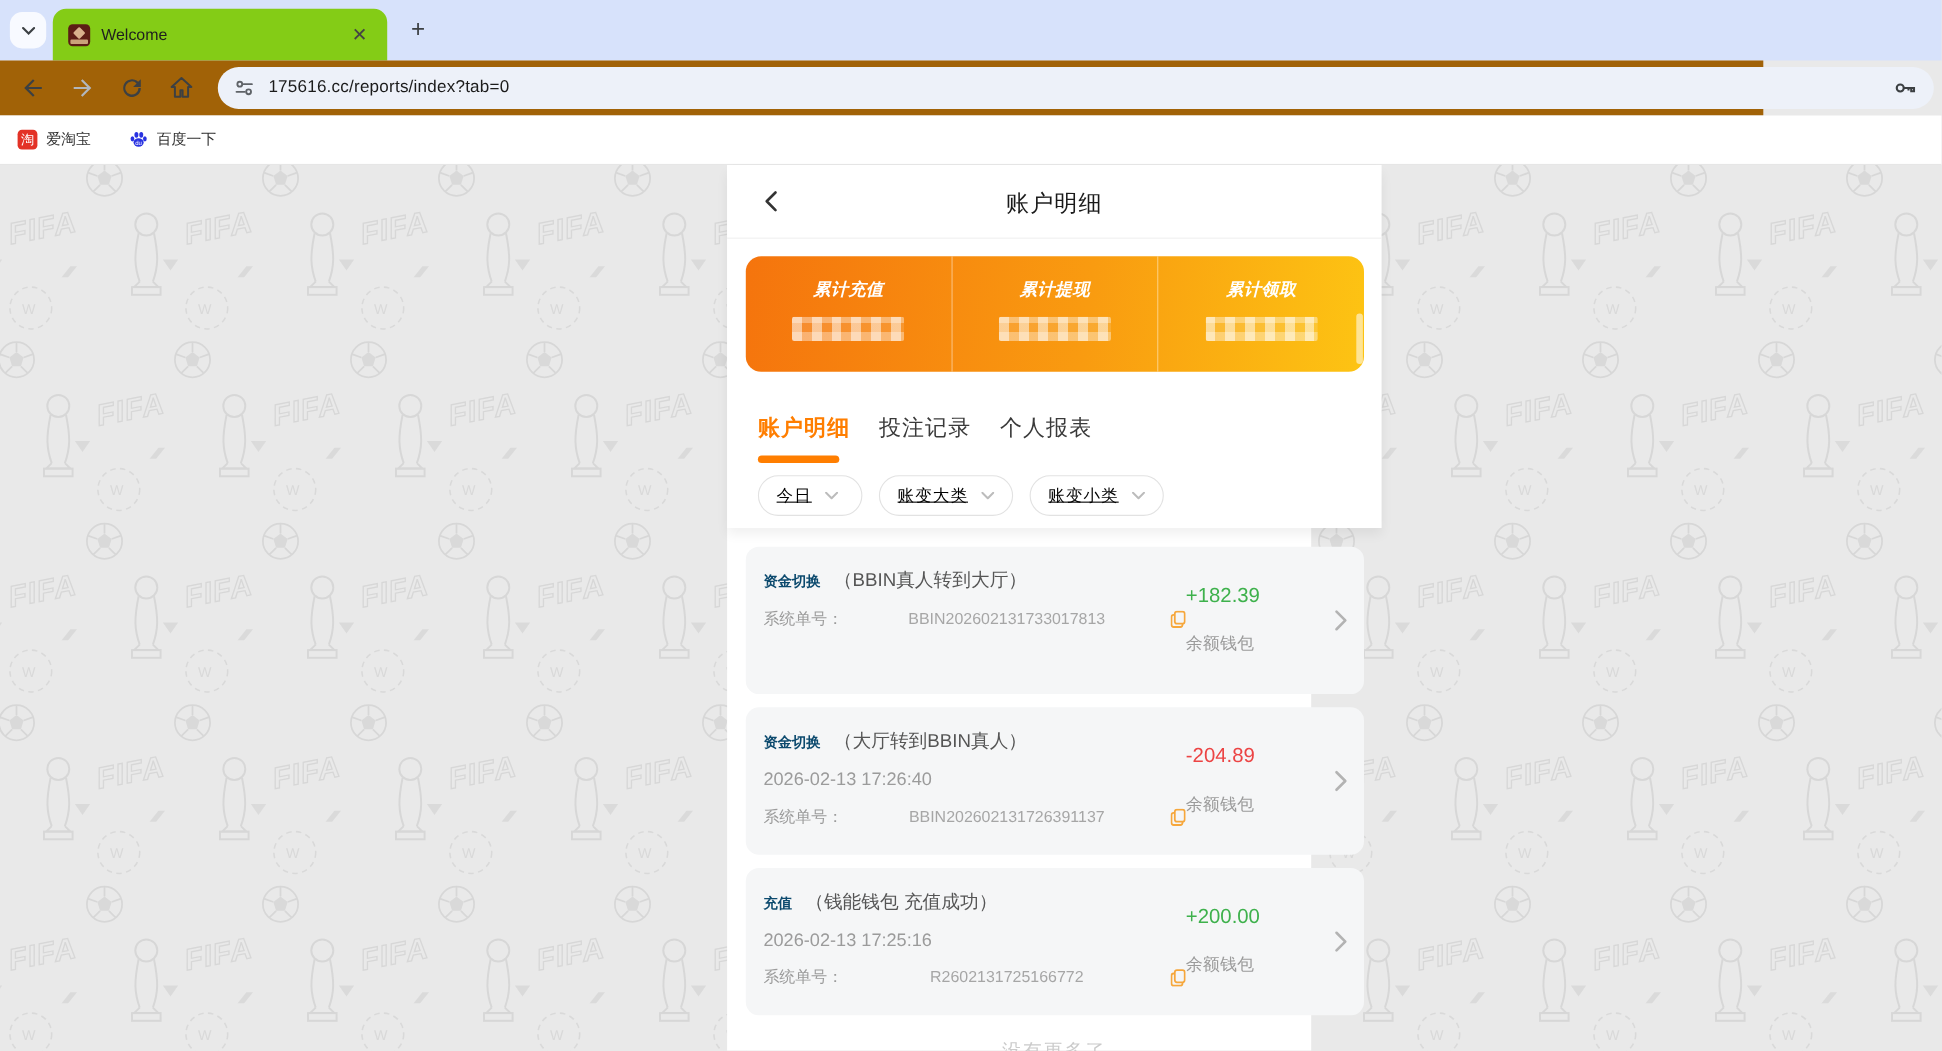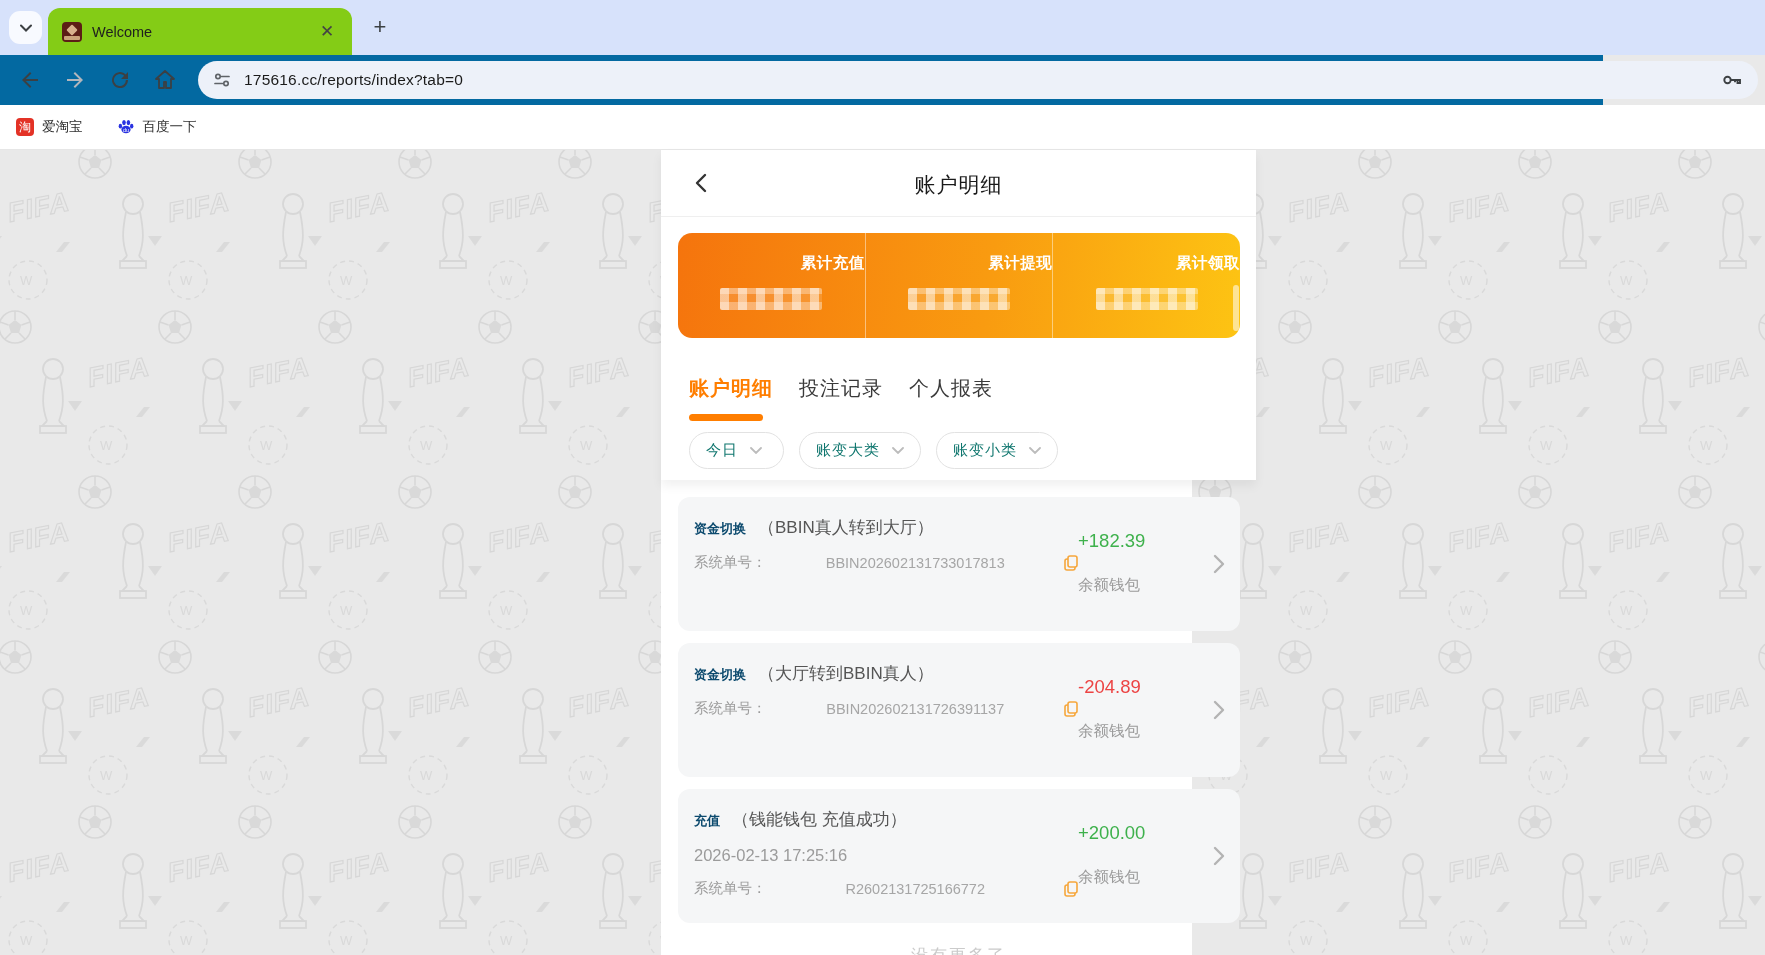--- a/index.html
+++ b/index.html
@@ -13,21 +13,21 @@
   .browser-tab { position:absolute; left:48px; top:8px; width:304px; height:47px; background:#84cc16;
     border-radius:12px 12px 0 0; display:flex; align-items:center; padding:0 14px; }
   .favicon { width:20px; height:20px; border-radius:4px; background:#5c1d16; position:relative; overflow:hidden; flex:0 0 auto; }
   .favicon .gem { position:absolute; left:6px; top:4px; width:8px; height:8px; background:#d8b08c; transform:rotate(45deg); border-radius:1px;}
   .favicon .band { position:absolute; left:2px; bottom:2px; width:16px; height:4px; background:#caa27a; border-radius:1px;}
   .tab-title { font-size:14.5px; color:#1f1f1f; margin-left:10px; flex:1; }
   .tab-close { font-size:17px; color:#444; width:22px; height:22px; line-height:21px; text-align:center; border-radius:50%; }
   .newtab-btn { position:absolute; left:366px; top:14px; width:28px; height:28px; font-size:22px; color:#3c4043;
     text-align:center; line-height:26px; }
 
-  .toolbar { position:absolute; left:0; top:55px; width:1603px; height:50px; background:#0369a1; }
+  .toolbar { position:absolute; left:0; top:55px; width:1603px; height:50px; background:#a16207; }
   .nav-ic { position:absolute; top:13px; width:24px; height:24px; }
   .omnibox { position:absolute; left:198px; top:6px; width:1560px; height:38px; background:#edf1f9; border-radius:19px;
     display:flex; align-items:center; padding:0 14px; }
   .url-text { font-size:15.5px; color:#1b1b1b; margin-left:12px; flex:1; letter-spacing:.2px; }
 
   .bookmarksbar { position:absolute; left:0; top:105px; width:1765px; height:45px; background:#ffffff;
     border-bottom:1px solid #e6e6e6; display:flex; align-items:center; padding-left:16px; gap:34px; }
   .bm { display:flex; align-items:center; gap:8px; }
   .bm-label { font-size:13.5px; color:#2f2f2f; }
   .tb-ic { width:18px; height:18px; border-radius:4px; background:#e33226; color:#fff; font-size:12px;
@@ -41,39 +41,39 @@
   .panel { position:absolute; left:661px; top:150px; width:531px; height:805px; background:#ffffff; }
   .top-section { position:absolute; left:0; top:0; width:595px; height:330px; background:#fff;
     box-shadow:0 6px 10px rgba(0,0,0,.06); z-index:2; }
   .app-header { position:absolute; left:0; top:0; width:595px; height:67px; border-bottom:1px solid #efefef; }
   .back-btn { position:absolute; left:30px; top:22px; width:22px; height:22px; }
   .app-title { position:absolute; left:0; top:21px; width:595px; text-align:center; font-size:21px;
     font-weight:500; color:#1a1a1a; letter-spacing:1px; }
 
   .summary-card { position:absolute; left:17px; top:83px; width:562px; height:105px; border-radius:14px;
     background:linear-gradient(97deg,#f5740d 0%,#f99b10 55%,#fdc413 100%); display:flex; overflow:hidden; }
-  .sum-col { flex:1; position:relative; text-align:right; padding-top:20px; }
+  .sum-col { flex:1; position:relative; text-align:center; padding-top:20px;font-style:italic; }
   .sum-col + .sum-col { border-left:1px solid rgba(255,255,255,.45); }
   .sum-label { color:#ffffff; font-size:15.5px; font-weight:bold; letter-spacing:.5px; }
   .mosaic { margin:14px auto 0; width:102px; height:22px; border-radius:2px; filter:blur(.6px);
     background:
       repeating-linear-gradient(90deg, rgba(255,255,255,.55) 0 9px, rgba(255,255,255,.10) 9px 18px),
       repeating-linear-gradient(0deg, rgba(255,255,255,.35) 0 8px, rgba(255,255,255,.04) 8px 16px); }
   .card-scroll-thumb { position:absolute; right:1px; bottom:7px; width:6px; height:46px;
     background:rgba(255,255,255,.55); border-radius:3px; }
 
   .app-tabs { position:absolute; left:28px; top:225px; display:flex; gap:26px; }
   .app-tab { font-size:20px; color:#3a3a3a; letter-spacing:1px; }
   .app-tab.active { color:#ff7e00; font-weight:bold; }
   .tab-underline { position:absolute; left:28px; top:264px; width:74px; height:7px; border-radius:4px; background:#ff7e00; }
 
   .filters { position:absolute; left:28px; top:282px; display:flex; gap:15px; }
   .filter-pill { height:37px; border:1px solid #e2e2e2; border-radius:19px; background:#fff;
     display:flex; align-items:center; padding:0 16px; gap:12px; }
-  .filter-label { font-size:15px; color:#0f766e; letter-spacing:1px; }
+  .filter-label { font-size:15px; color:#000000; letter-spacing:1px;text-decoration:underline; }
 
   .txn-card { position:absolute; left:17px; width:562px; height:134px; background:#f5f6f7; border-radius:12px;
     display:flex; padding:16px 14px 16px 16px; }
   .txn-left { flex:1; }
   .txn-title-row { display:flex; align-items:baseline; gap:12px; margin-top:3px; }
   .txn-type { font-size:13px; font-weight:bold; color:#0c4a6e; }
   .txn-note { font-size:17px; color:#555; }
   .txn-date { font-size:16.5px; color:#9b9b9b; margin-top:15px; }
   .txn-order { font-size:14.5px; color:#9b9b9b; margin-top:14px; display:flex; align-items:center; gap:6px;justify-content:space-between; }
   .txn-orderno { color:#a6a6a6; }
@@ -338,20 +338,21 @@
       <polyline points="3,3 11,11 3,19" fill="none" stroke="#b3b3b3" stroke-width="2.4" stroke-linecap="round" stroke-linejoin="round"></polyline>
       </svg>
   </div>
 
   <div class="txn-card" style="top:493px">
     <div class="txn-left">
       <div class="txn-title-row">
         <span class="txn-type">资金切换</span>
         <span class="txn-note">（大厅转到BBIN真人）</span>
       </div>
+      <div class="txn-date">2026-02-13 17:26:40</div>
       <div class="txn-order">
         <span>系统单号：</span>
         <span class="txn-orderno">BBIN202602131726391137</span>
         <svg width="14" height="16" viewBox="0 0 14 16">
           <rect x="4" y="1" width="9" height="11" rx="2" fill="none" stroke="#f6a73c" stroke-width="1.6"></rect>
           <path d="M4 4 H3 a2 2 0 0 0 -2 2 v7 a2 2 0 0 0 2 2 h6 a2 2 0 0 0 2 -2 v-1" fill="none" stroke="#f6a73c" stroke-width="1.6"></path>
         </svg>
       </div>
     </div>
     <div class="txn-right">

